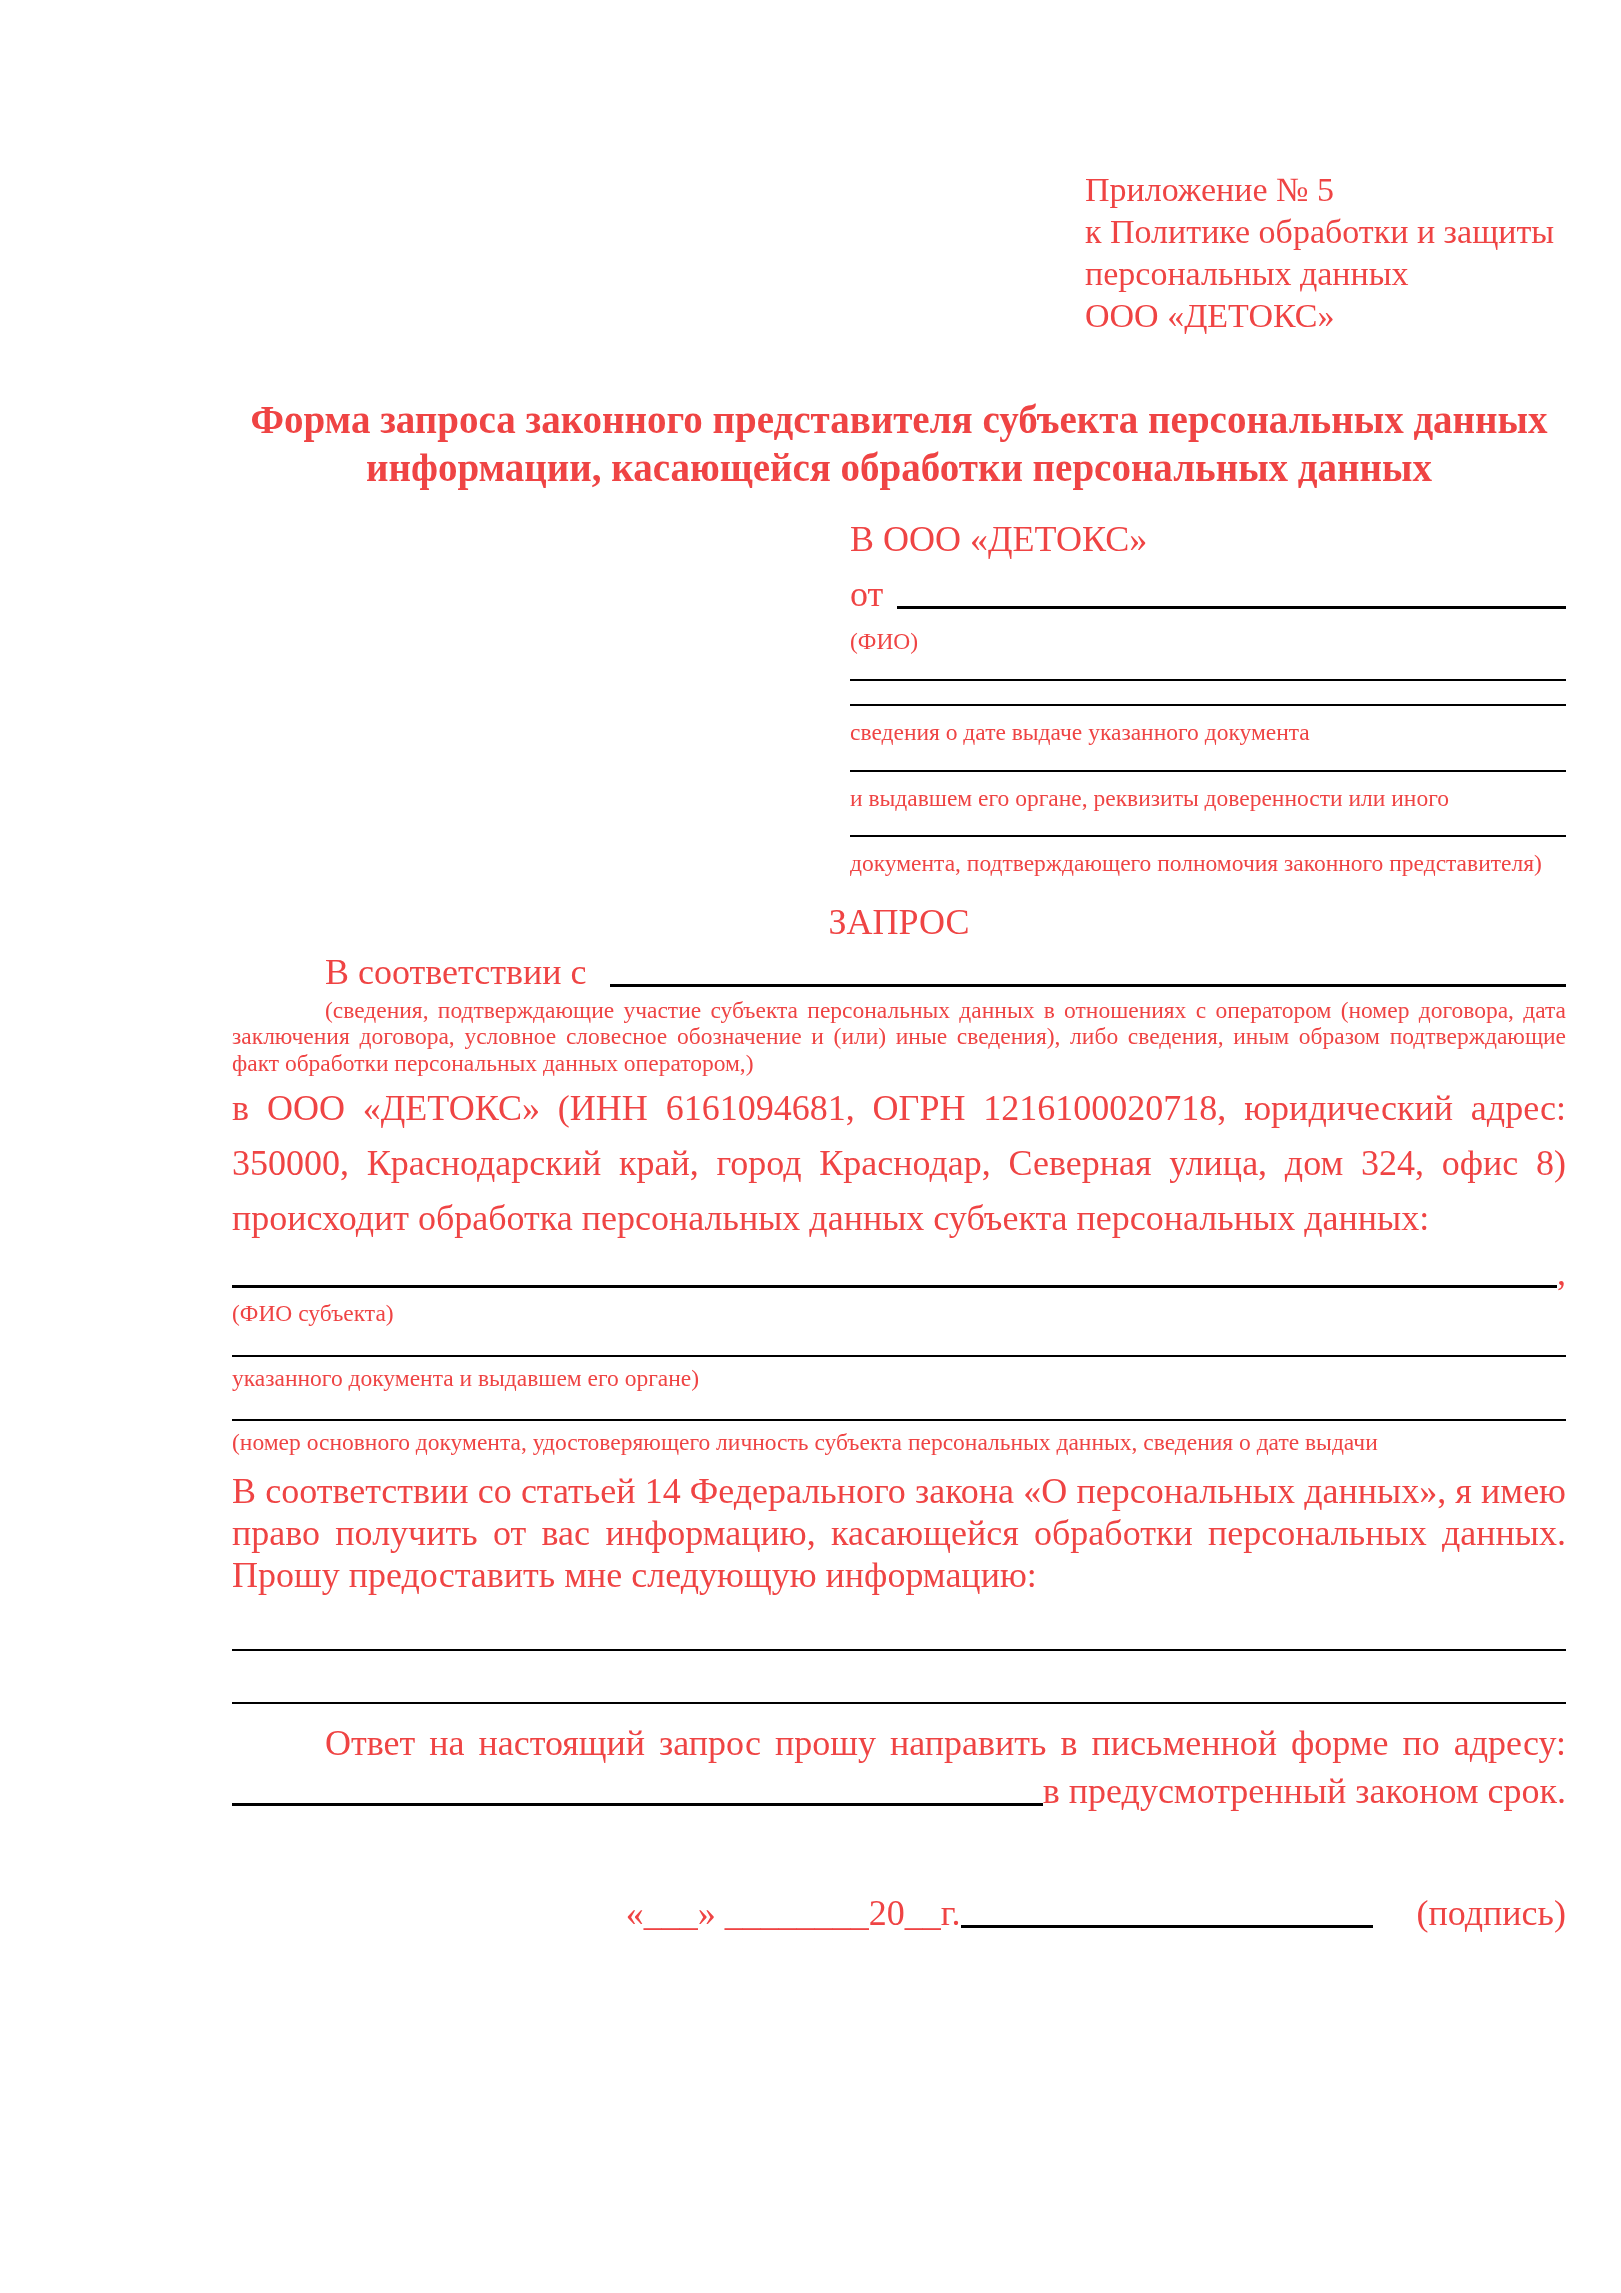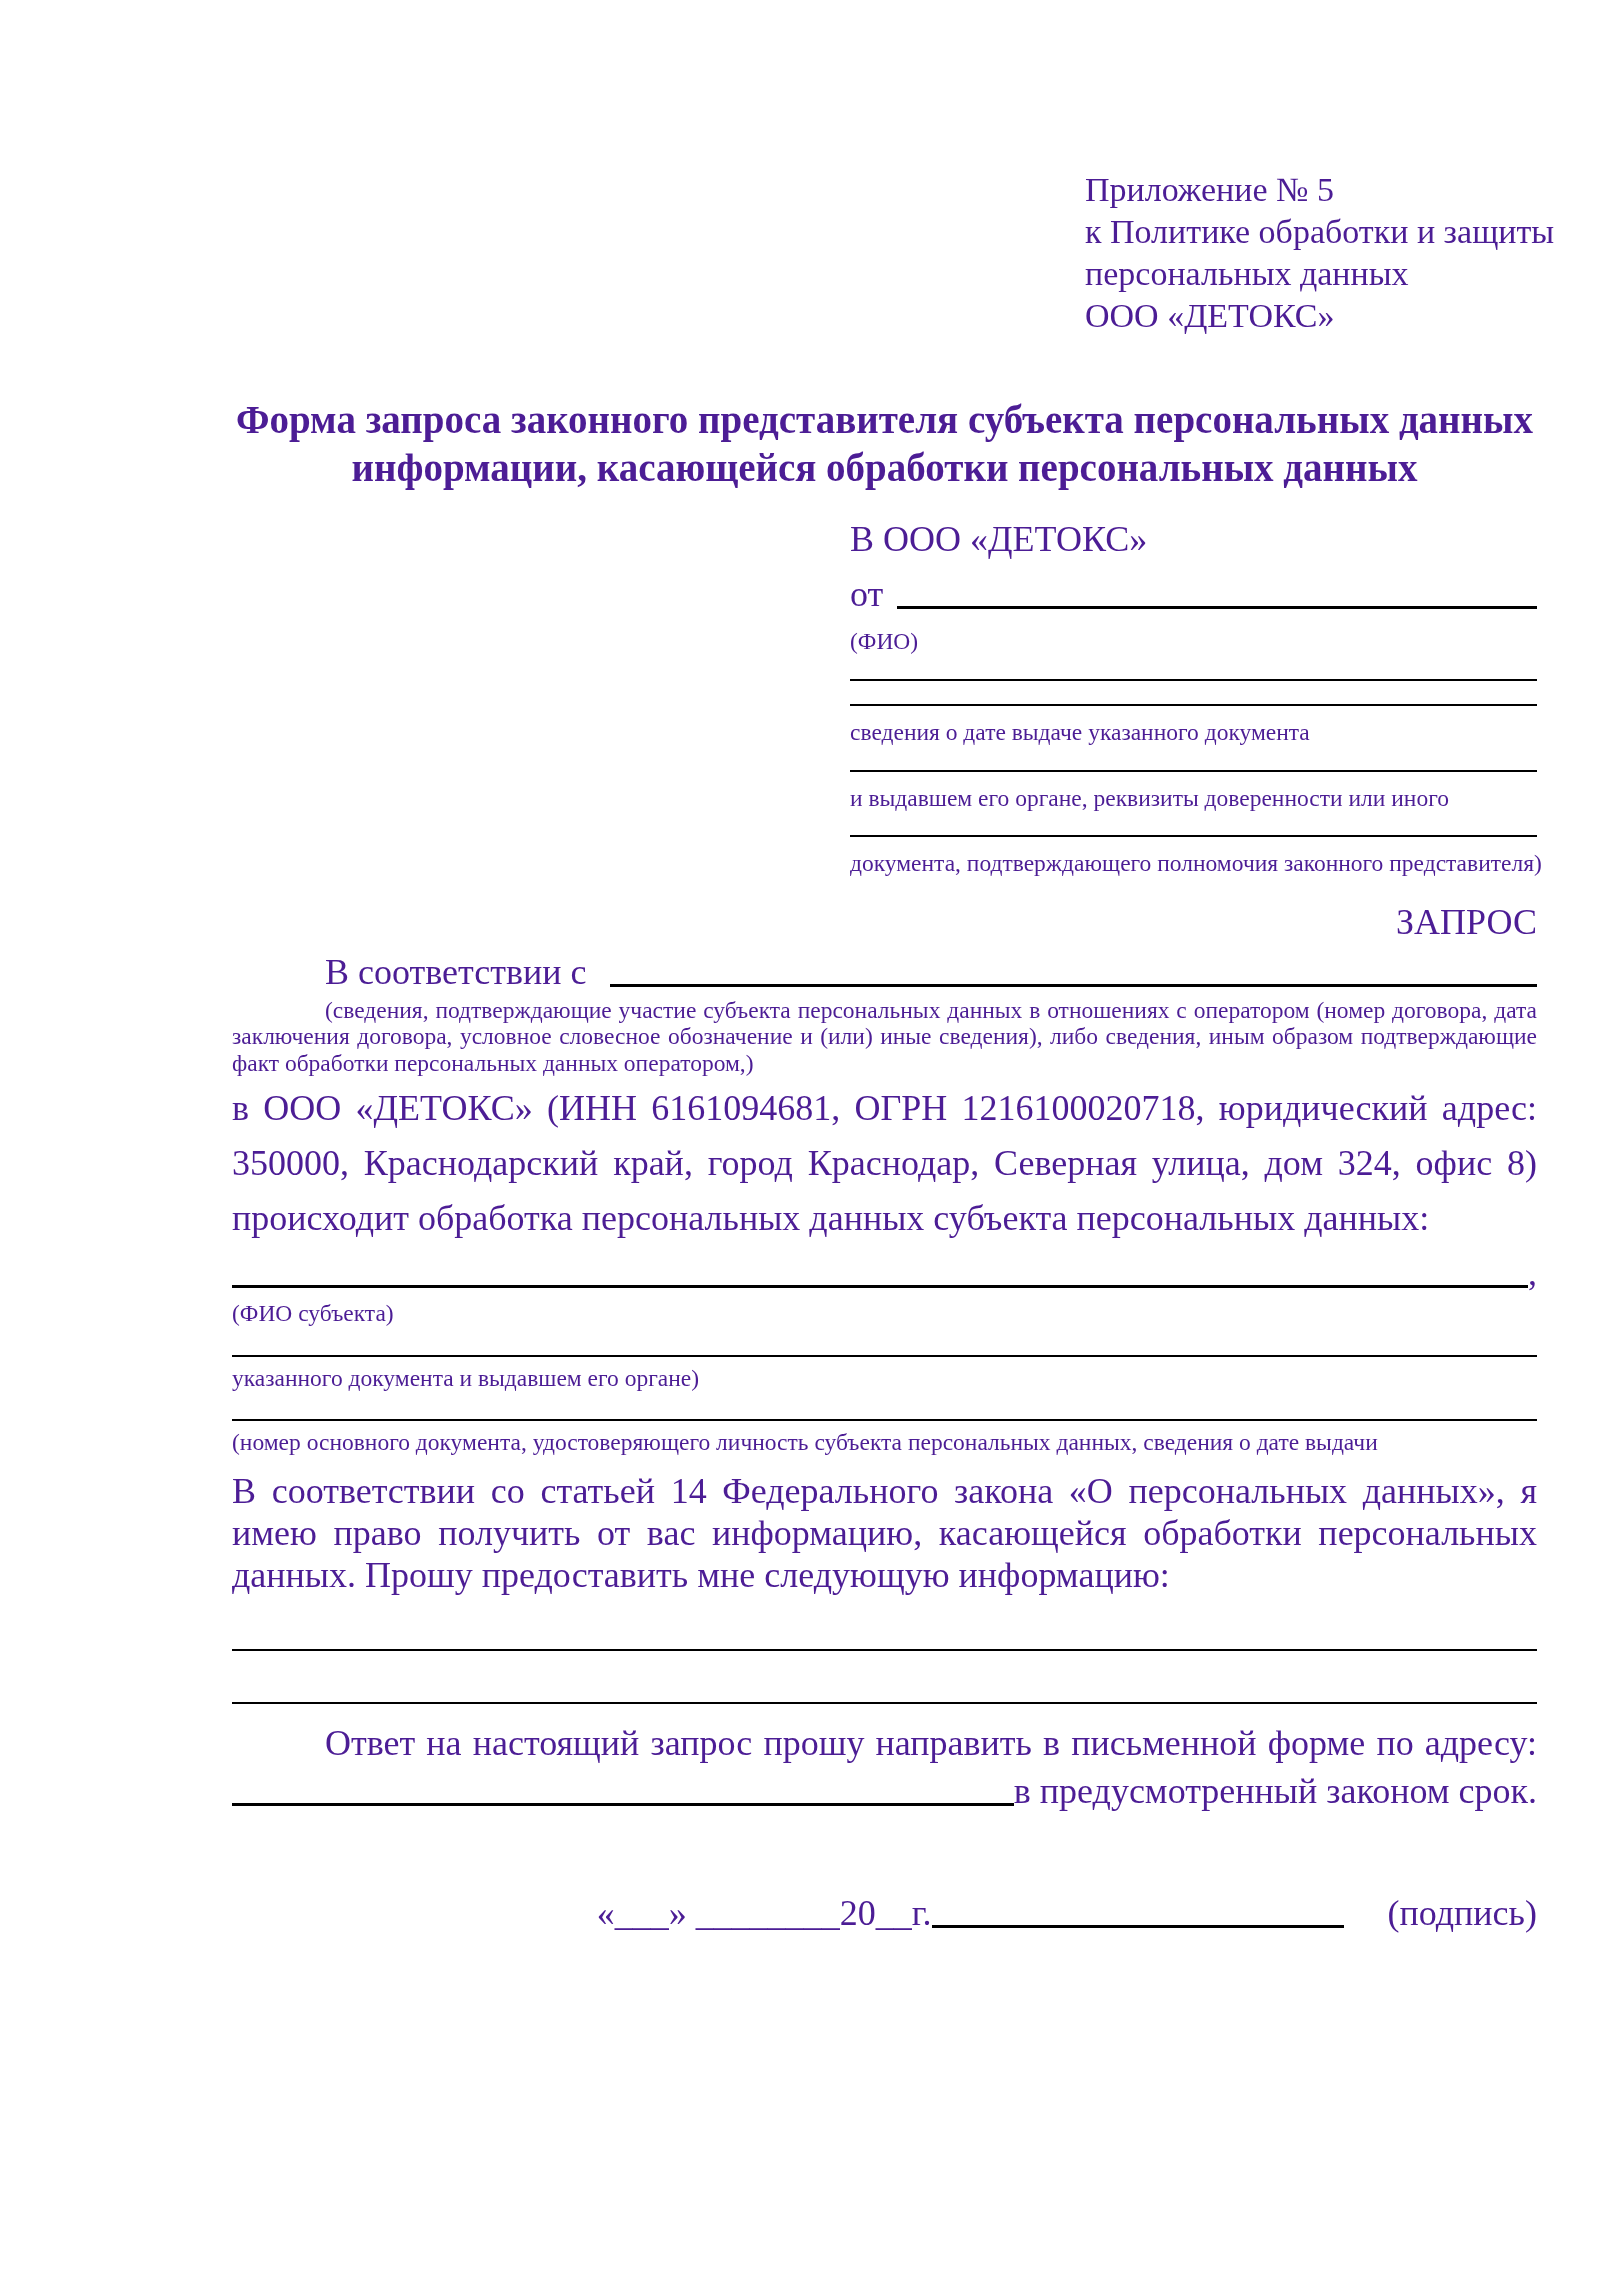--- a/index.html
+++ b/index.html
@@ -5,24 +5,24 @@
   html, body {
     margin: 0;
     padding: 0;
     background: #ffffff;
   }
   .page {
     position: relative;
     width: 1621px;
     height: 2294px;
     background: #ffffff;
-    color: #4c1d95;
+    color: #ef4444;
     font-family: "Liberation Serif", "DejaVu Serif", serif;
     box-sizing: border-box;
-    padding: 169px 84px 0 232px;
+    padding: 169px 55px 0 232px;
     overflow: hidden;
   }
 
   
   .header-block {
     margin-left: 853px;
     font-size: 34px;
     line-height: 42px;
   }
   .header-block div { white-space: nowrap; }
@@ -70,21 +70,21 @@
     height: 0;
   }
   .addressee .uline { margin-top: 23.5px; }
   .addressee .caption { margin-top: 12.7px; }
 
   
   .zapros-heading {
     margin-top: 23.5px;
     font-size: 36px;
     line-height: 42px;
-    text-align: right;
+    text-align: center;
   }
   .opening-row {
     display: flex;
     margin-top: 7.8px;
     padding-left: 93px;
     font-size: 36px;
     line-height: 42px;
     gap: 12px;
   }
   .opening-label { margin-right: 11.8px; white-space: nowrap; }

